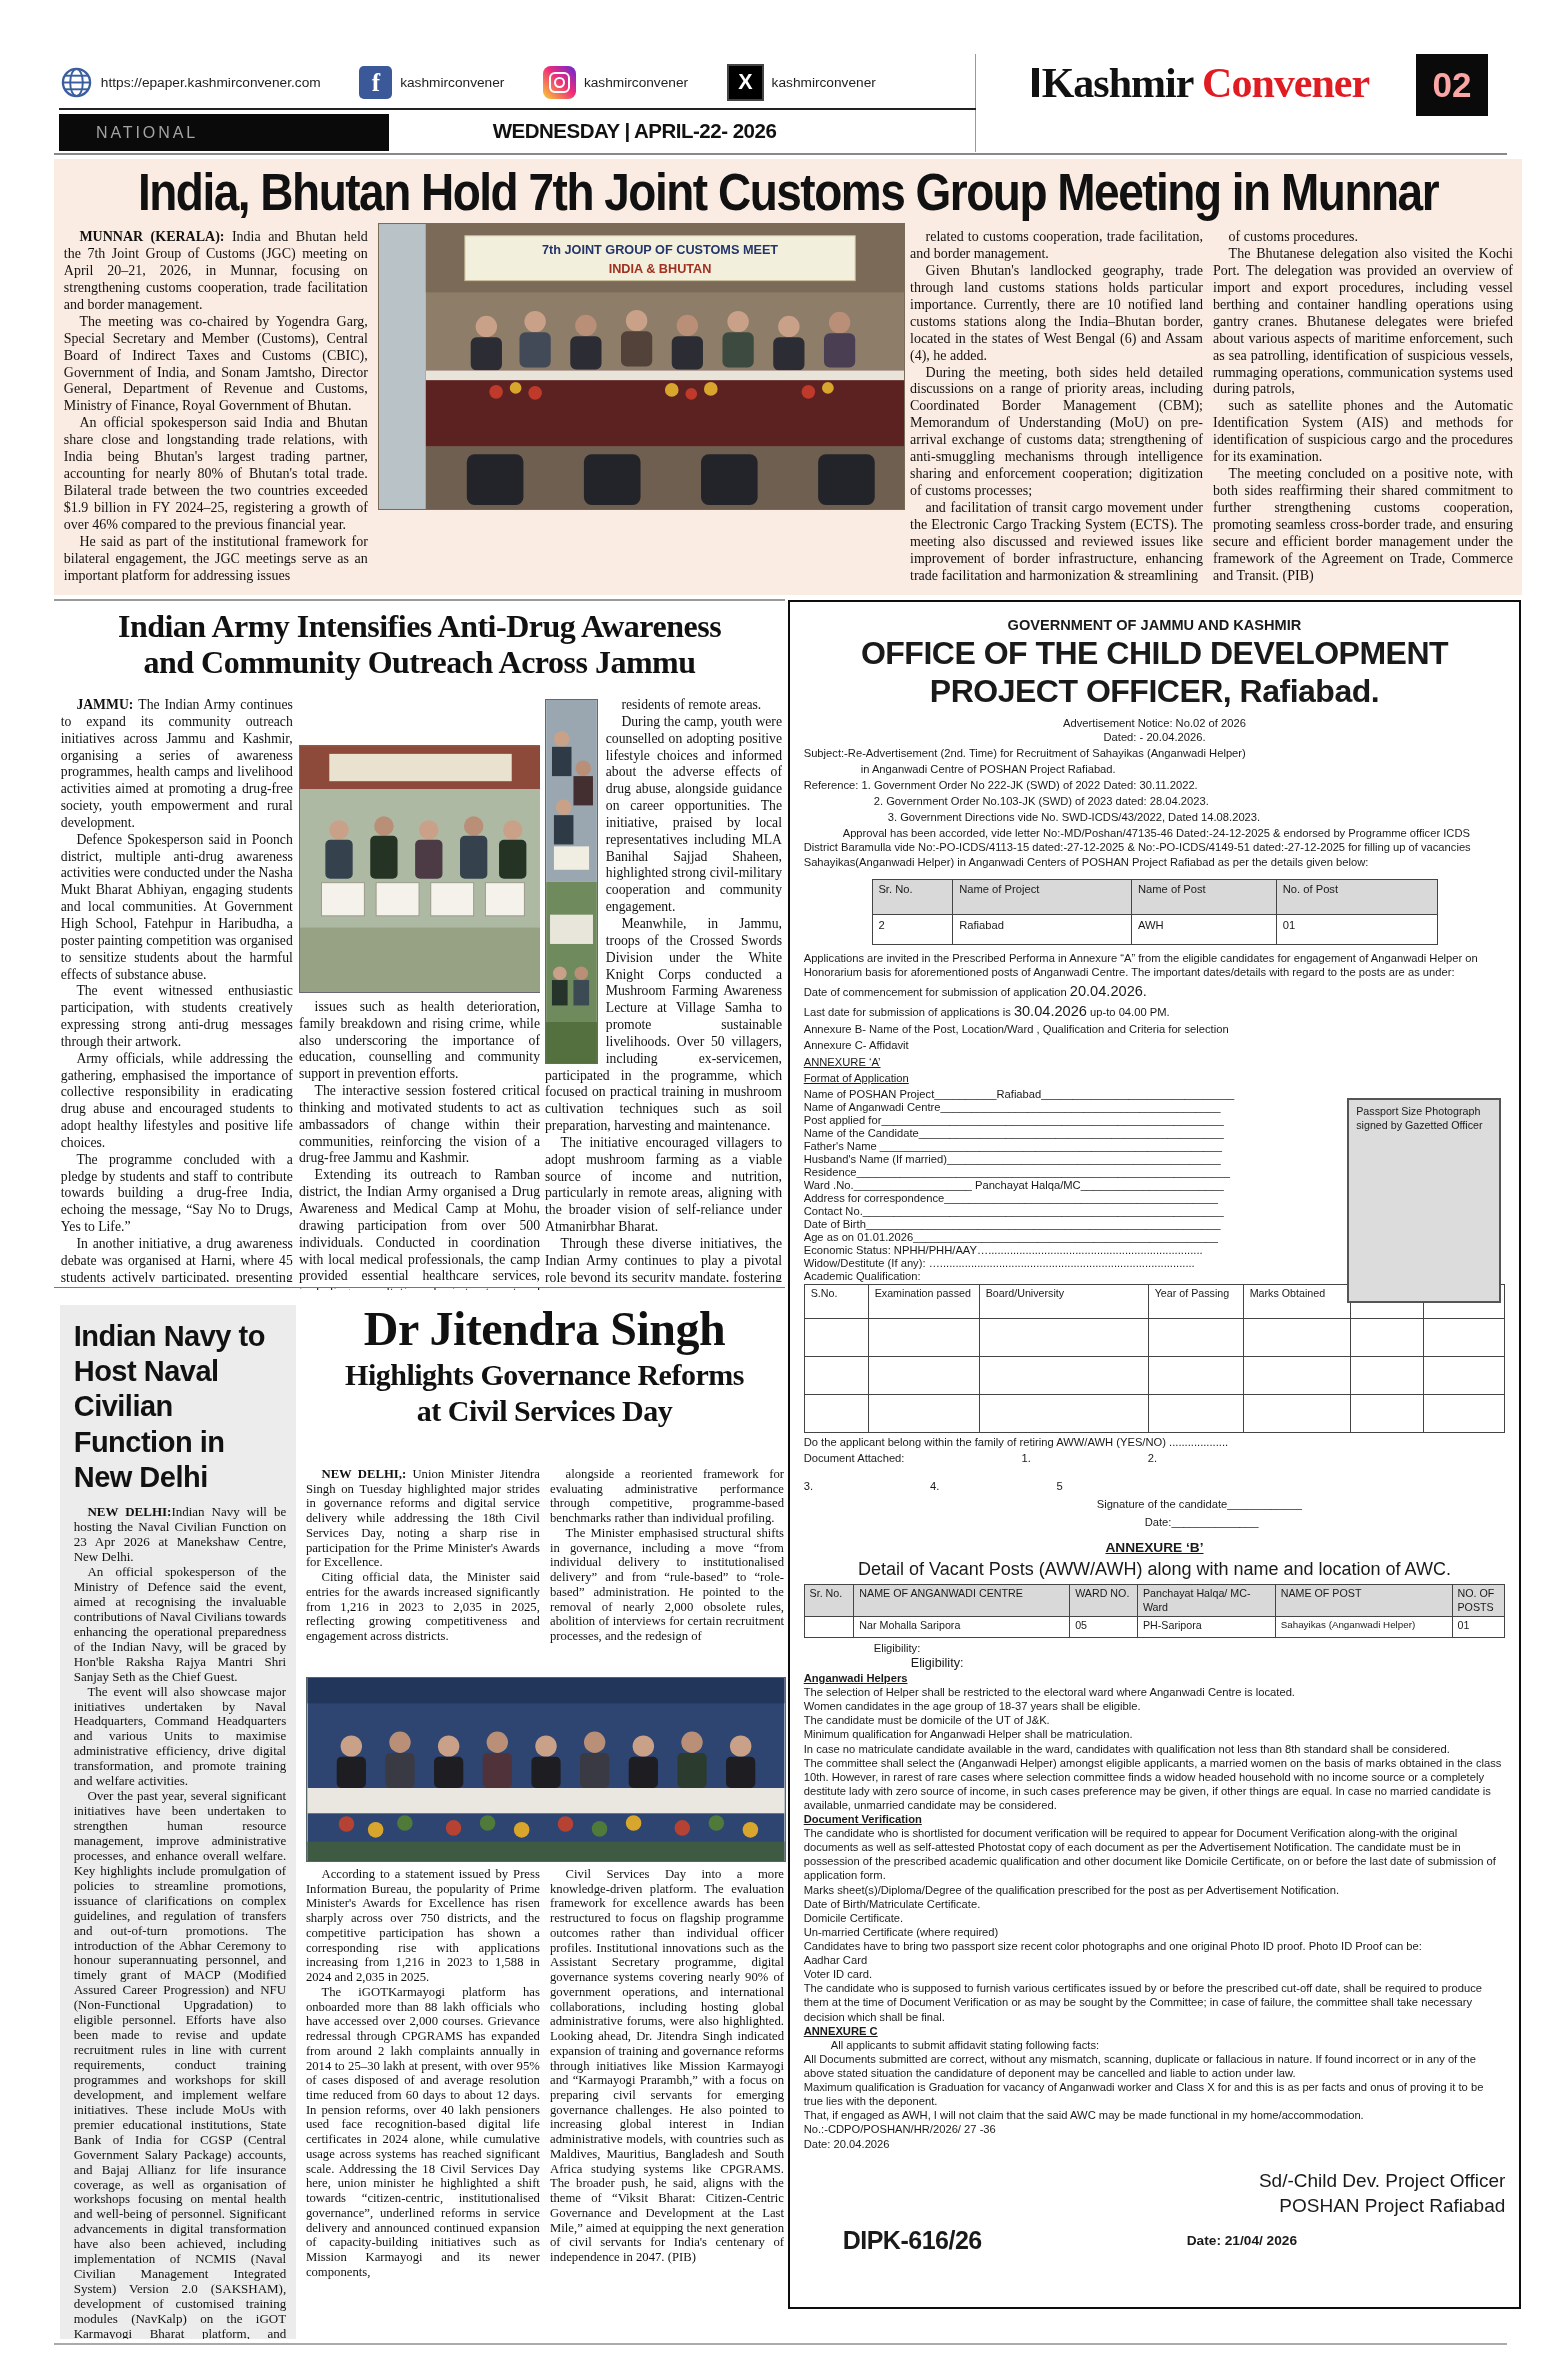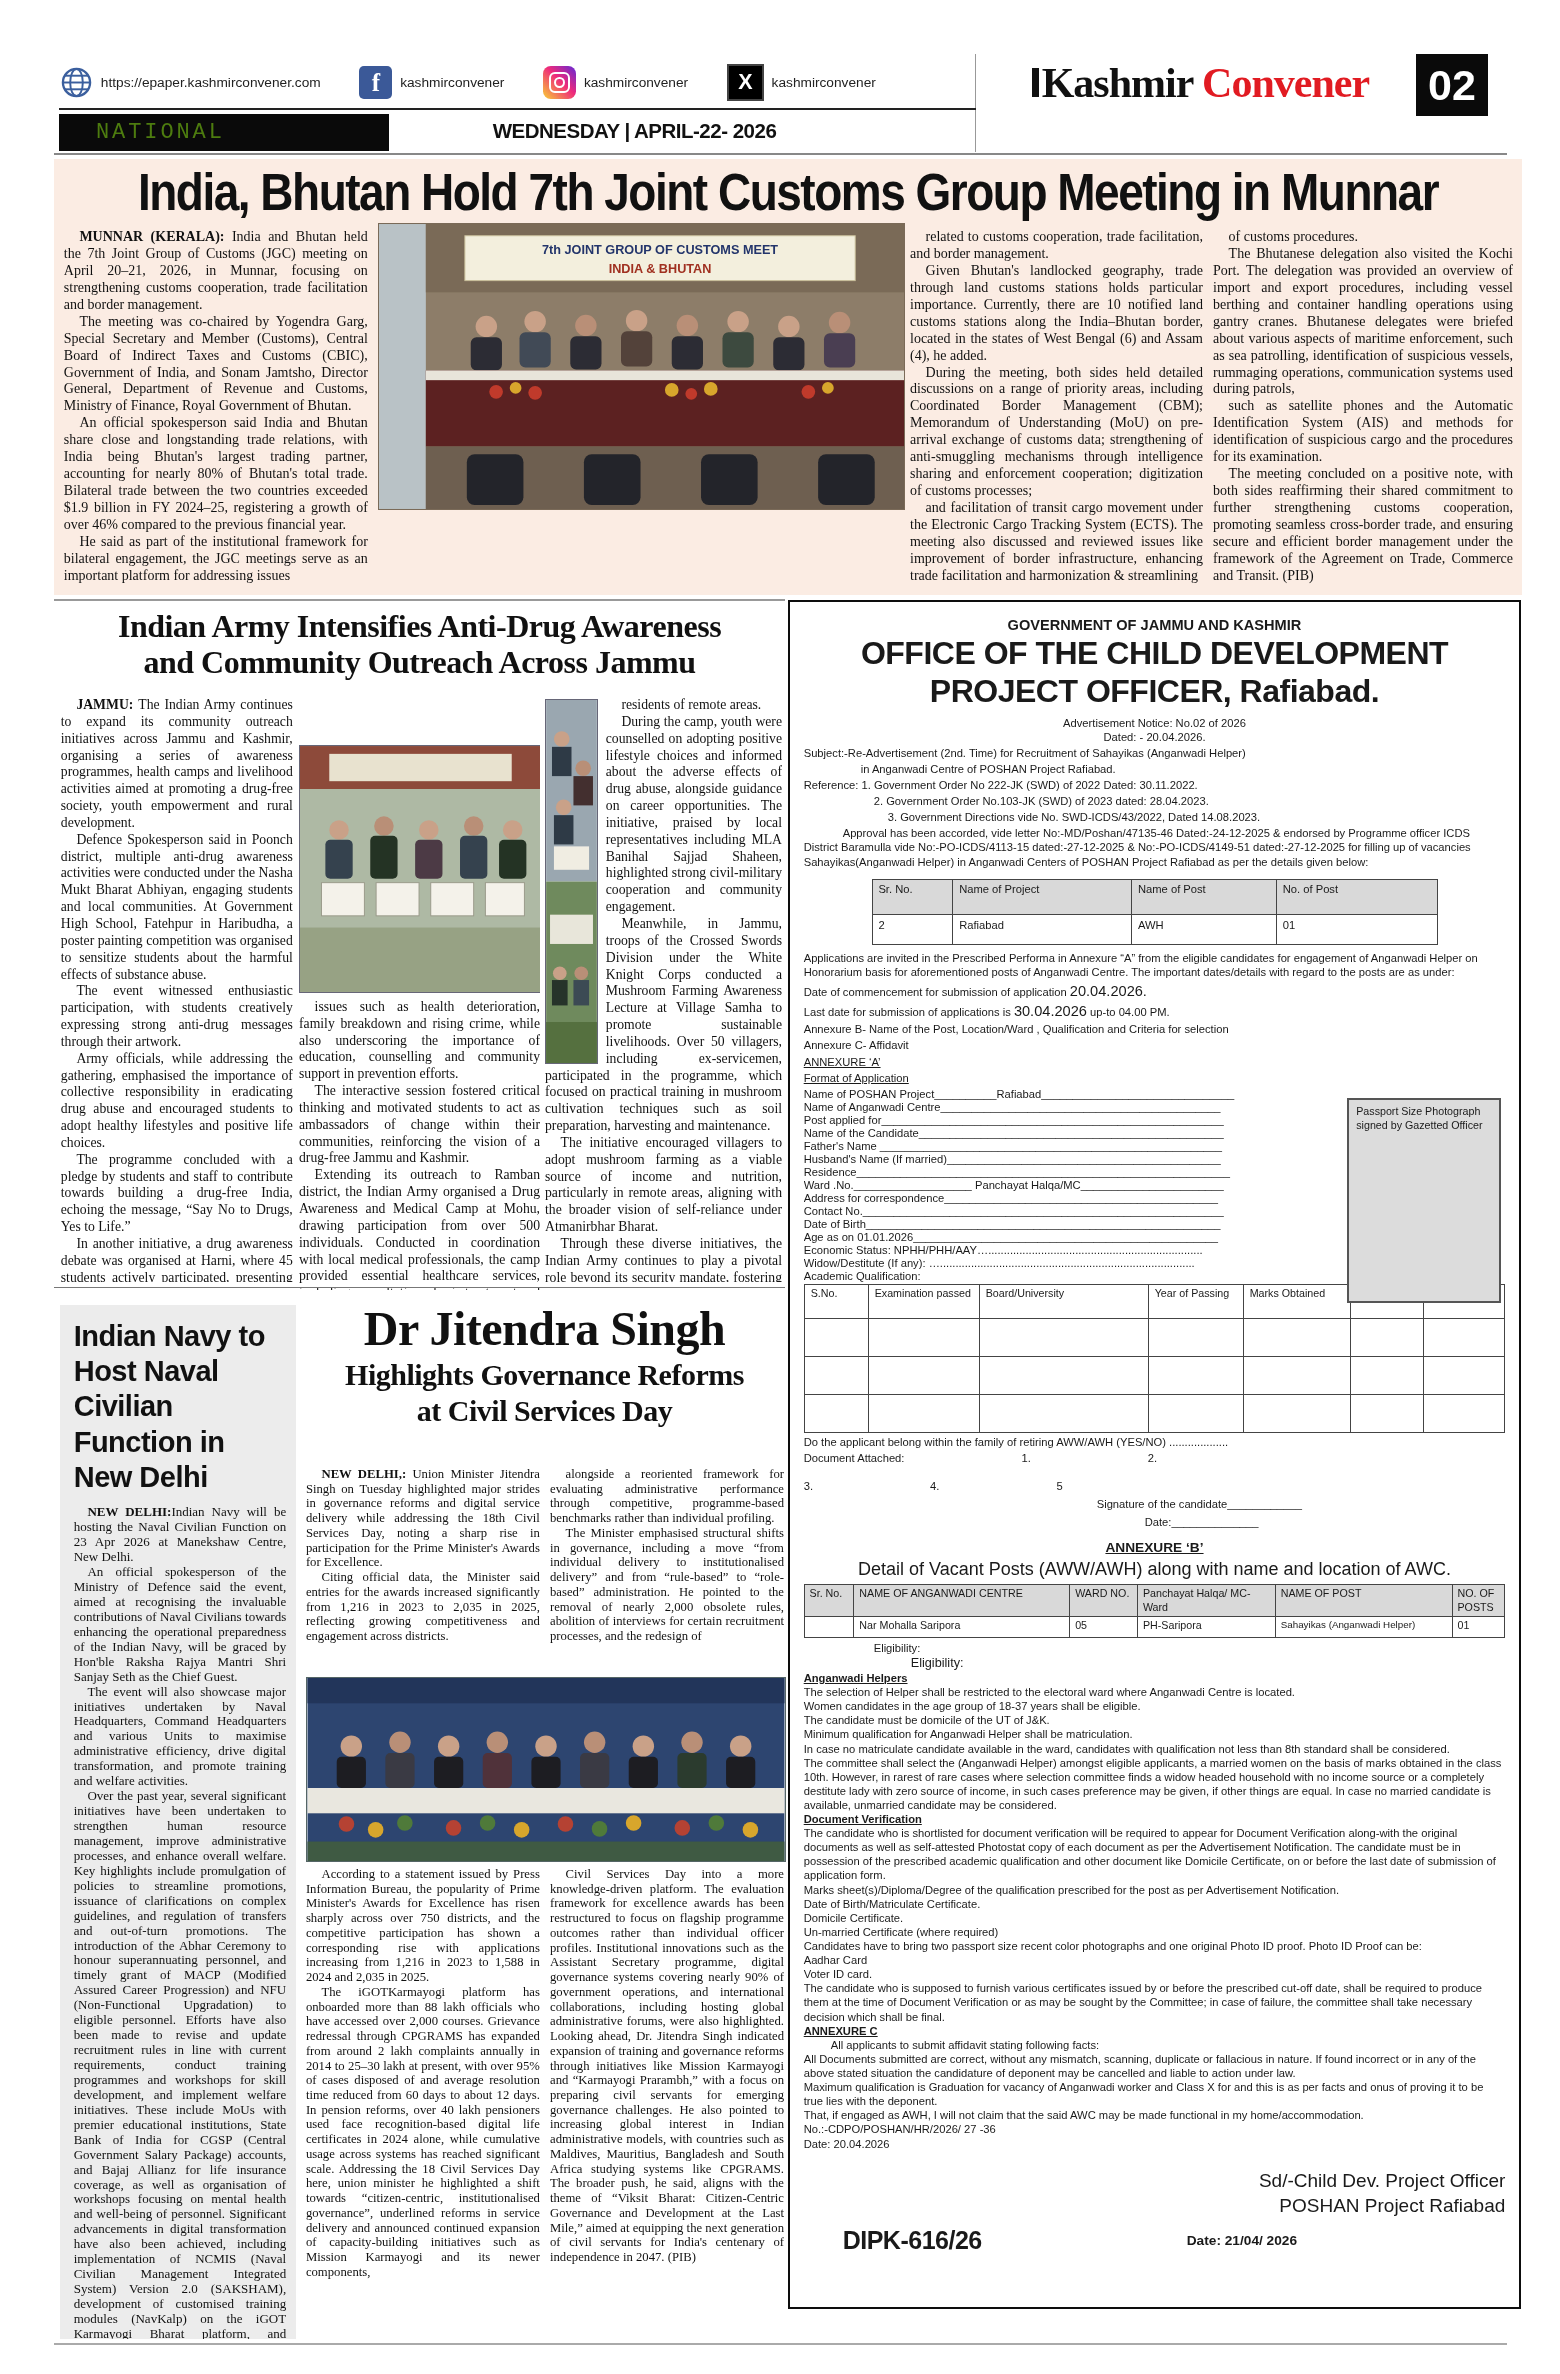--- a/index.html
+++ b/index.html
@@ -11,22 +11,22 @@
   .fb{background:#3b5998;border-radius:4.9px;color:#fff;font-weight:bold;font-family:"Liberation Serif",serif;font-size:25px;}
   .ig{background:linear-gradient(45deg,#f9ce34,#ee2a7b 55%,#6228d7);border-radius:7.8px;position:relative;}
   .ig:before{content:"";width:17.6px;height:17.6px;border:2.4px solid #fff;border-radius:5.9px;position:absolute;}
   .ig:after{content:"";width:6.8px;height:6.8px;border:2.4px solid #fff;border-radius:50%;position:absolute;}
   .xx{background:#000;color:#fff;font-family:"Liberation Sans",sans-serif;font-weight:bold;font-size:21.5px;border:2px solid #444;}
   .hdr-vrule{position:absolute;left:975px;top:54px;width:1px;height:98px;background:#999;}
   .hdr-rule1{position:absolute;left:59px;top:108px;width:917px;height:2px;background:#222;}
   .masthead{position:absolute;left:1032px;top:59px;width:322px;height:55px;font-family:"Liberation Serif",serif;font-weight:bold;font-size:42px;letter-spacing:-1px;white-space:nowrap;}
   .masthead .red{color:#e11b22;}
   .mast-mark{display:inline-block;width:6.8px;height:29px;background:#111;margin-right:2.9px;}
-  .pagenum{position:absolute;left:1416px;top:54px;width:72px;height:62px;background:#0a0a0a;color:#ffffff;display:flex;align-items:center;justify-content:center;font-family:"Liberation Sans",sans-serif;font-weight:bold;font-size:43px;}
-  .national{position:absolute;left:59px;top:114px;width:293px;height:37px;background:#0a0a0a;color:#4d7c0f;display:flex;align-items:center;padding-left:37px;font-family:Liberation Mono, monospace;font-size:22px;letter-spacing:2.9px;}
+  .pagenum{position:absolute;left:1416px;top:54px;width:72px;height:62px;background:#0a0a0a;color:#fca5a5;display:flex;align-items:center;justify-content:center;font-family:"Liberation Sans",sans-serif;font-weight:bold;font-size:35px;}
+  .national{position:absolute;left:59px;top:114px;width:293px;height:37px;background:#0a0a0a;color:#a3a3a3;display:flex;align-items:center;padding-left:37px;font-family:Liberation Sans, sans-serif;font-size:16px;letter-spacing:2.9px;}
   .edition-date{position:absolute;left:410px;top:119px;width:449px;text-align:center;font-family:"Liberation Sans",sans-serif;font-weight:bold;font-size:20.5px;letter-spacing:-0.5px;}
   .hdr-rule2{position:absolute;left:54px;top:153px;width:1453px;height:2px;background:#888;}
   
   .lead{position:absolute;left:54px;top:159px;width:1468px;height:436px;background:#fbece3;overflow:hidden;}
   .lead h1{margin:5.9px 0 0 0;text-align:center;font-family:"Liberation Sans",sans-serif;font-weight:bold;font-size:46px;letter-spacing:-1.5px;transform:scale(1,1.12);}
   .col{position:absolute;text-align:justify;overflow:hidden;}
   .col p{margin:0;text-indent:15.6px;}
   .lead-body{font-size:14px;line-height:1.21;}
   .lead-c1{left:9.8px;top:70px;width:304px;height:359px;}
   .lead-c2{left:856px;top:70px;width:293px;height:359px;}

